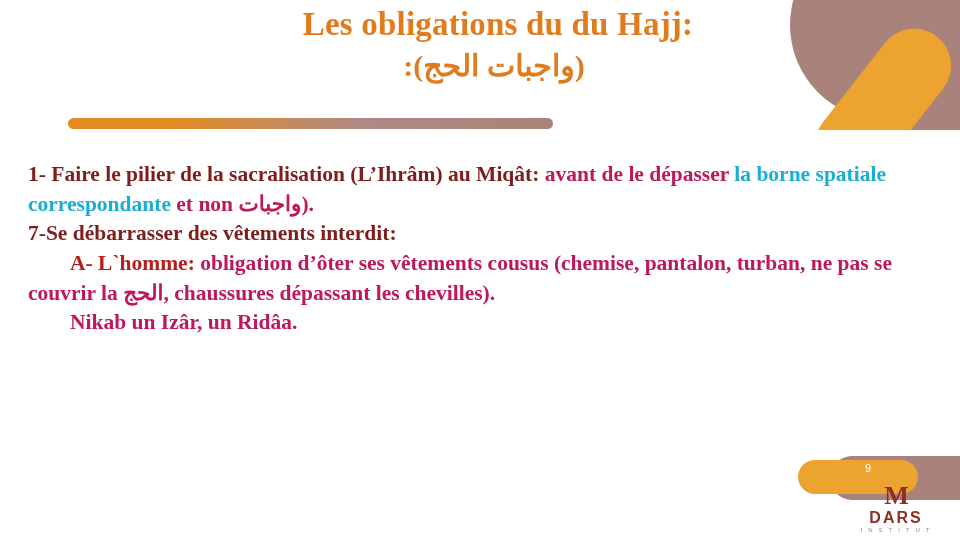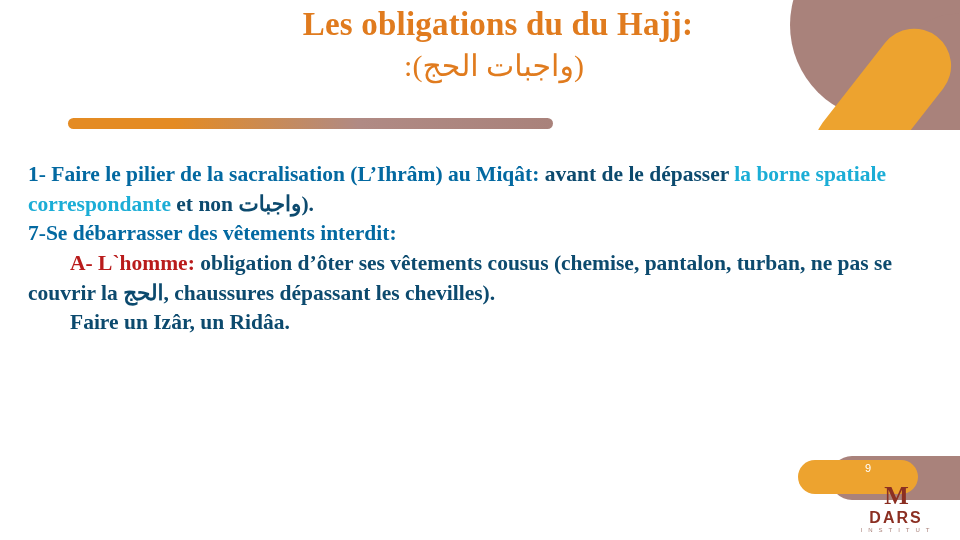--- a/index.html
+++ b/index.html
@@ -92,21 +92,21 @@
     color: #e07b1e;
     font-size: 33px;
     font-weight: bold;
     letter-spacing: 0.2px;
     line-height: 1.15;
     padding-left: 36px;
   }
   .title-ar {
     color: #e07b1e;
     font-size: 30px;
-    font-weight: normal;
+    font-weight: bold;
     direction: rtl;
     line-height: 1.3;
     margin-top: 2px;
     padding-left: 28px;
   }
 
   
   .rule {
     position: absolute;
     top: 118px;
@@ -124,33 +124,33 @@
     left: 28px;
     width: 900px;
     font-size: 21.5px;
     line-height: 1.38;
     color: #1a1a1a;
   }
   .body p {
     margin: 0 0 0 0;
   }
   .lead-orange {
-    color: #0369a1;
+    color: #7f1d1d;
     font-weight: bold;
   }
   .lead-red {
     color: #b91c1c;
     font-weight: bold;
   }
   .hl-blue {
     color: #1badd6;
     font-weight: bold;
   }
   .plain {
-    color: #0c4a6e;
+    color: #be185d;
     font-weight: bold;
   }
   .indent {
     padding-left: 42px;
   }
   .line-2 {
     margin-top: 1px;
   }
 
   
@@ -230,21 +230,21 @@
 
     <p class="line-2">
       <span class="lead-orange">7-Se débarrasser des vêtements interdit:</span>
     </p>
 
     <p class="line-2">
       <span class="indent"></span><span class="lead-red">A- L`homme:</span><span class="plain"> obligation d’ôter ses vêtements cousus (chemise, pantalon, turban, ne pas se couvrir la الحج, chaussures dépassant les chevilles).</span>
     </p>
 
     <p class="line-2">
-      <span class="indent"></span><span class="plain">Faire un Izâr, un Ridâa.</span>
+      <span class="indent"></span><span class="plain">Nikab un Izâr, un Ridâa.</span>
     </p>
 
 
   </div>
 
   <div class="page-badge">9</div>
 
   <div class="logo">
     <div class="logo-mark">M</div>
     <div class="logo-name">DARS</div>

